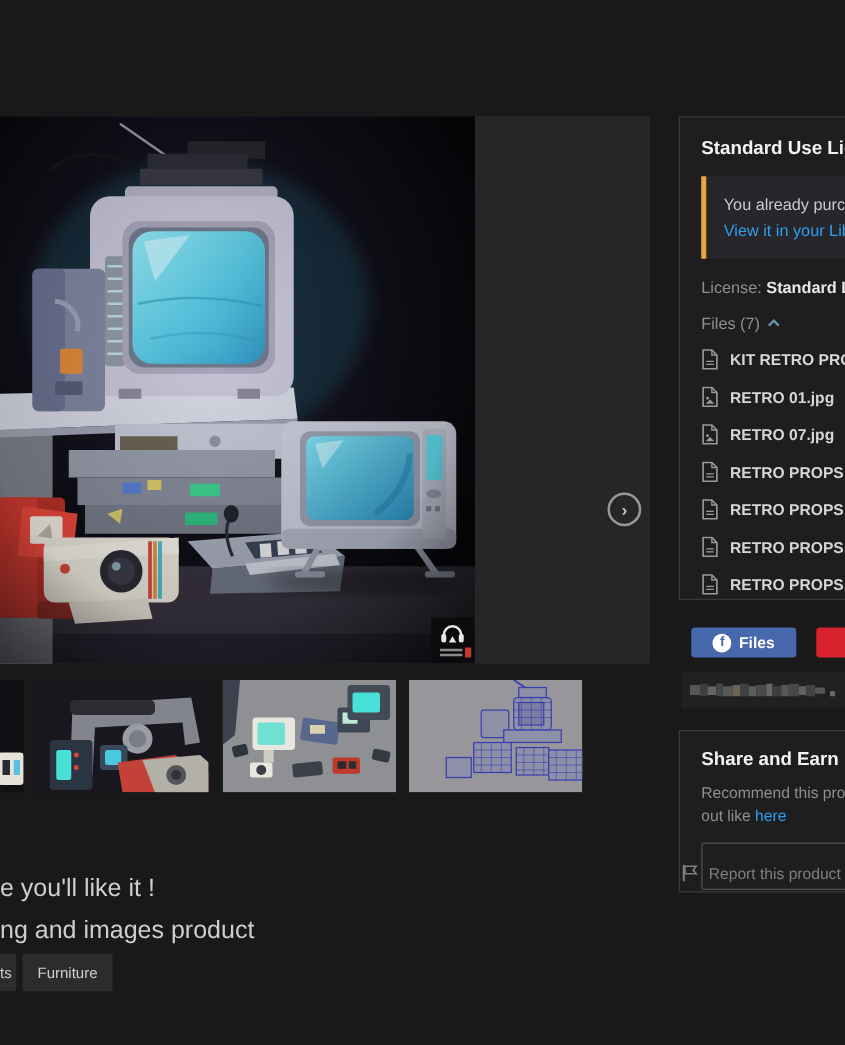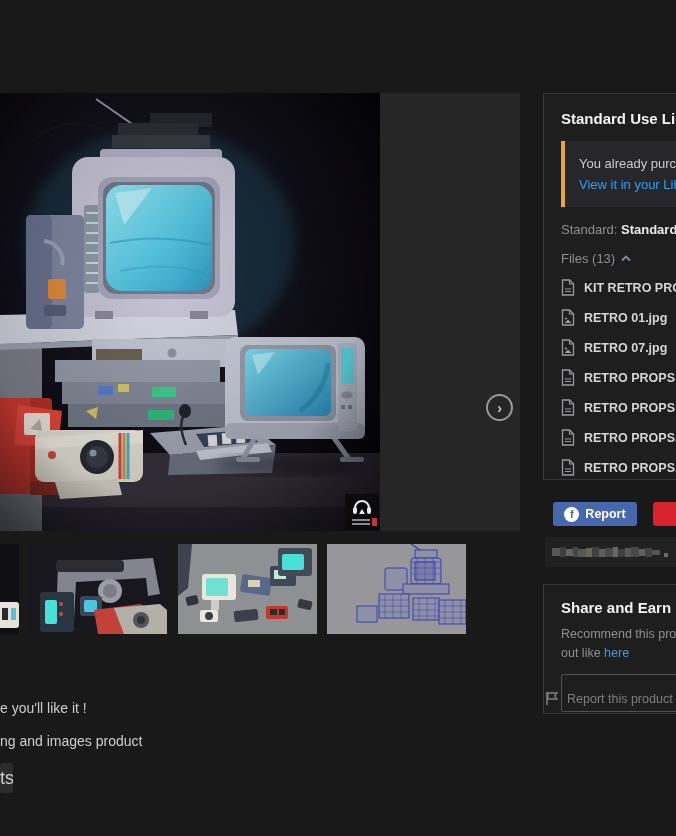--- a/index.html
+++ b/index.html
@@ -14,22 +14,22 @@
   #next-btn { left:486px; top:301px; width:27px; height:27px; border:2px solid #98989c;
               border-radius:50%; color:#c7c7c9; font-size:14px; font-weight:bold;
               display:flex; align-items:center; justify-content:center; cursor:pointer; }
   #watermark { left:345px; top:401px; width:34px; height:36px; background:#0b0b0d; }
 
   
   .thumb { top:544px; height:90px; overflow:hidden; cursor:pointer; background:#141414; }
   .thumb svg { display:block; }
 
   
-  .desc-line { left:0; color:#cdced0; font-size:14px; white-space:nowrap; }
-  .tag { top:763px; height:30px; background:#2c2c2c; color:#cfcfcf; font-size:18px;
+  .desc-line { left:0; color:#cdced0; font-size:20px; white-space:nowrap; }
+  .tag { top:763px; height:30px; background:#2c2c2c; color:#cfcfcf; font-size:12px;
          line-height:30px; border-radius:2px; cursor:pointer; }
   #tag-clipped { left:0; width:13px; overflow:hidden; }
   #tag-furniture { left:18px; padding:0 12px; }
 
   
   .card { left:543px; width:300px; background:#1e1e1f; border:1px solid #38383a; padding:16px 17px; }
   #license-card { top:93px; height:387px; }
   .card-title { color:#f2f2f2; font-size:15px; font-weight:bold; }
   #purchase-notice { margin-top:14px; background:#26262b; border-left:4px solid #e9a63c;
                      padding:12px 14px; font-size:13px; line-height:21px; }
@@ -287,36 +287,37 @@
         <path d="M52,56 h30 M52,62 h30 M52,68 h30 M58,50 v24 M66,50 v24 M74,50 v24"></path>
         <path d="M86,60 h26 M86,66 h26 M86,72 h26 M92,54 v22 M100,54 v22 M108,54 v22"></path>
         <path d="M112,62 h27 M112,68 h27 M112,74 h27 M118,56 v24 M126,56 v24 M134,56 v24"></path>
       </g>
     </svg>
   </div>
 
   <div class="desc-line abs" style="top:700px;">e you'll like it !</div>
   <div class="desc-line abs" style="top:733px;">ng and images product</div>
   <div id="tag-clipped" class="tag abs">ts</div>
+  <div id="tag-furniture" class="tag abs">Furniture</div>
 
   <div id="license-card" class="card abs">
     <div class="card-title">Standard Use License</div>
 
     <div id="purchase-notice">
       <div class="ntext">You already purchased this product.</div>
       <a class="blue-link">View it in your Library.</a>
     </div>
 
     <div id="license-row">
-      <span>Standard:</span>
+      <span>License:</span>
       <b>Standard License</b>
     </div>
 
     <div id="files-row">
-      <span>Files (13)</span>
+      <span>Files (7)</span>
       <svg width="10" height="7" viewBox="0 0 10 7">
         <polyline points="1,5.5 5,1.5 9,5.5" fill="none" stroke="#6f93ad" stroke-width="1.8"></polyline>
       </svg>
     </div>
 
     <div>
       <div class="file-row">
         <svg width="14" height="17" viewBox="0 0 14 17">
             <path d="M1.5,1 h7 l4,4 v11 h-11 z" fill="none" stroke="#9a9a9e" stroke-width="1.3"></path>
             <path d="M8.5,1 v4 h4" fill="none" stroke="#9a9a9e" stroke-width="1.1"></path>
@@ -378,21 +379,21 @@
             <line x1="4" y1="12.5" x2="10" y2="12.5" stroke="#9a9a9e"></line>
           </svg>
         <span class="file-name">RETRO PROPS.max</span>
       </div>
     </div>
   </div>
 
   <div id="share-row" class="abs">
     <button id="fb-btn" class="share-btn">
       <span class="logo-disc">f</span>
-      <span>Report</span>
+      <span>Files</span>
     </button>
     <button id="pin-btn" class="share-btn">
       
     </button>
   </div>
 
   <div id="blur-strip" class="abs">
     <svg width="125" height="16" viewBox="0 0 125 16">
       <rect x="0" y="4" width="8" height="8" fill="#565656"></rect>
         <rect x="8" y="3" width="6" height="10" fill="#3e3e3e"></rect>

